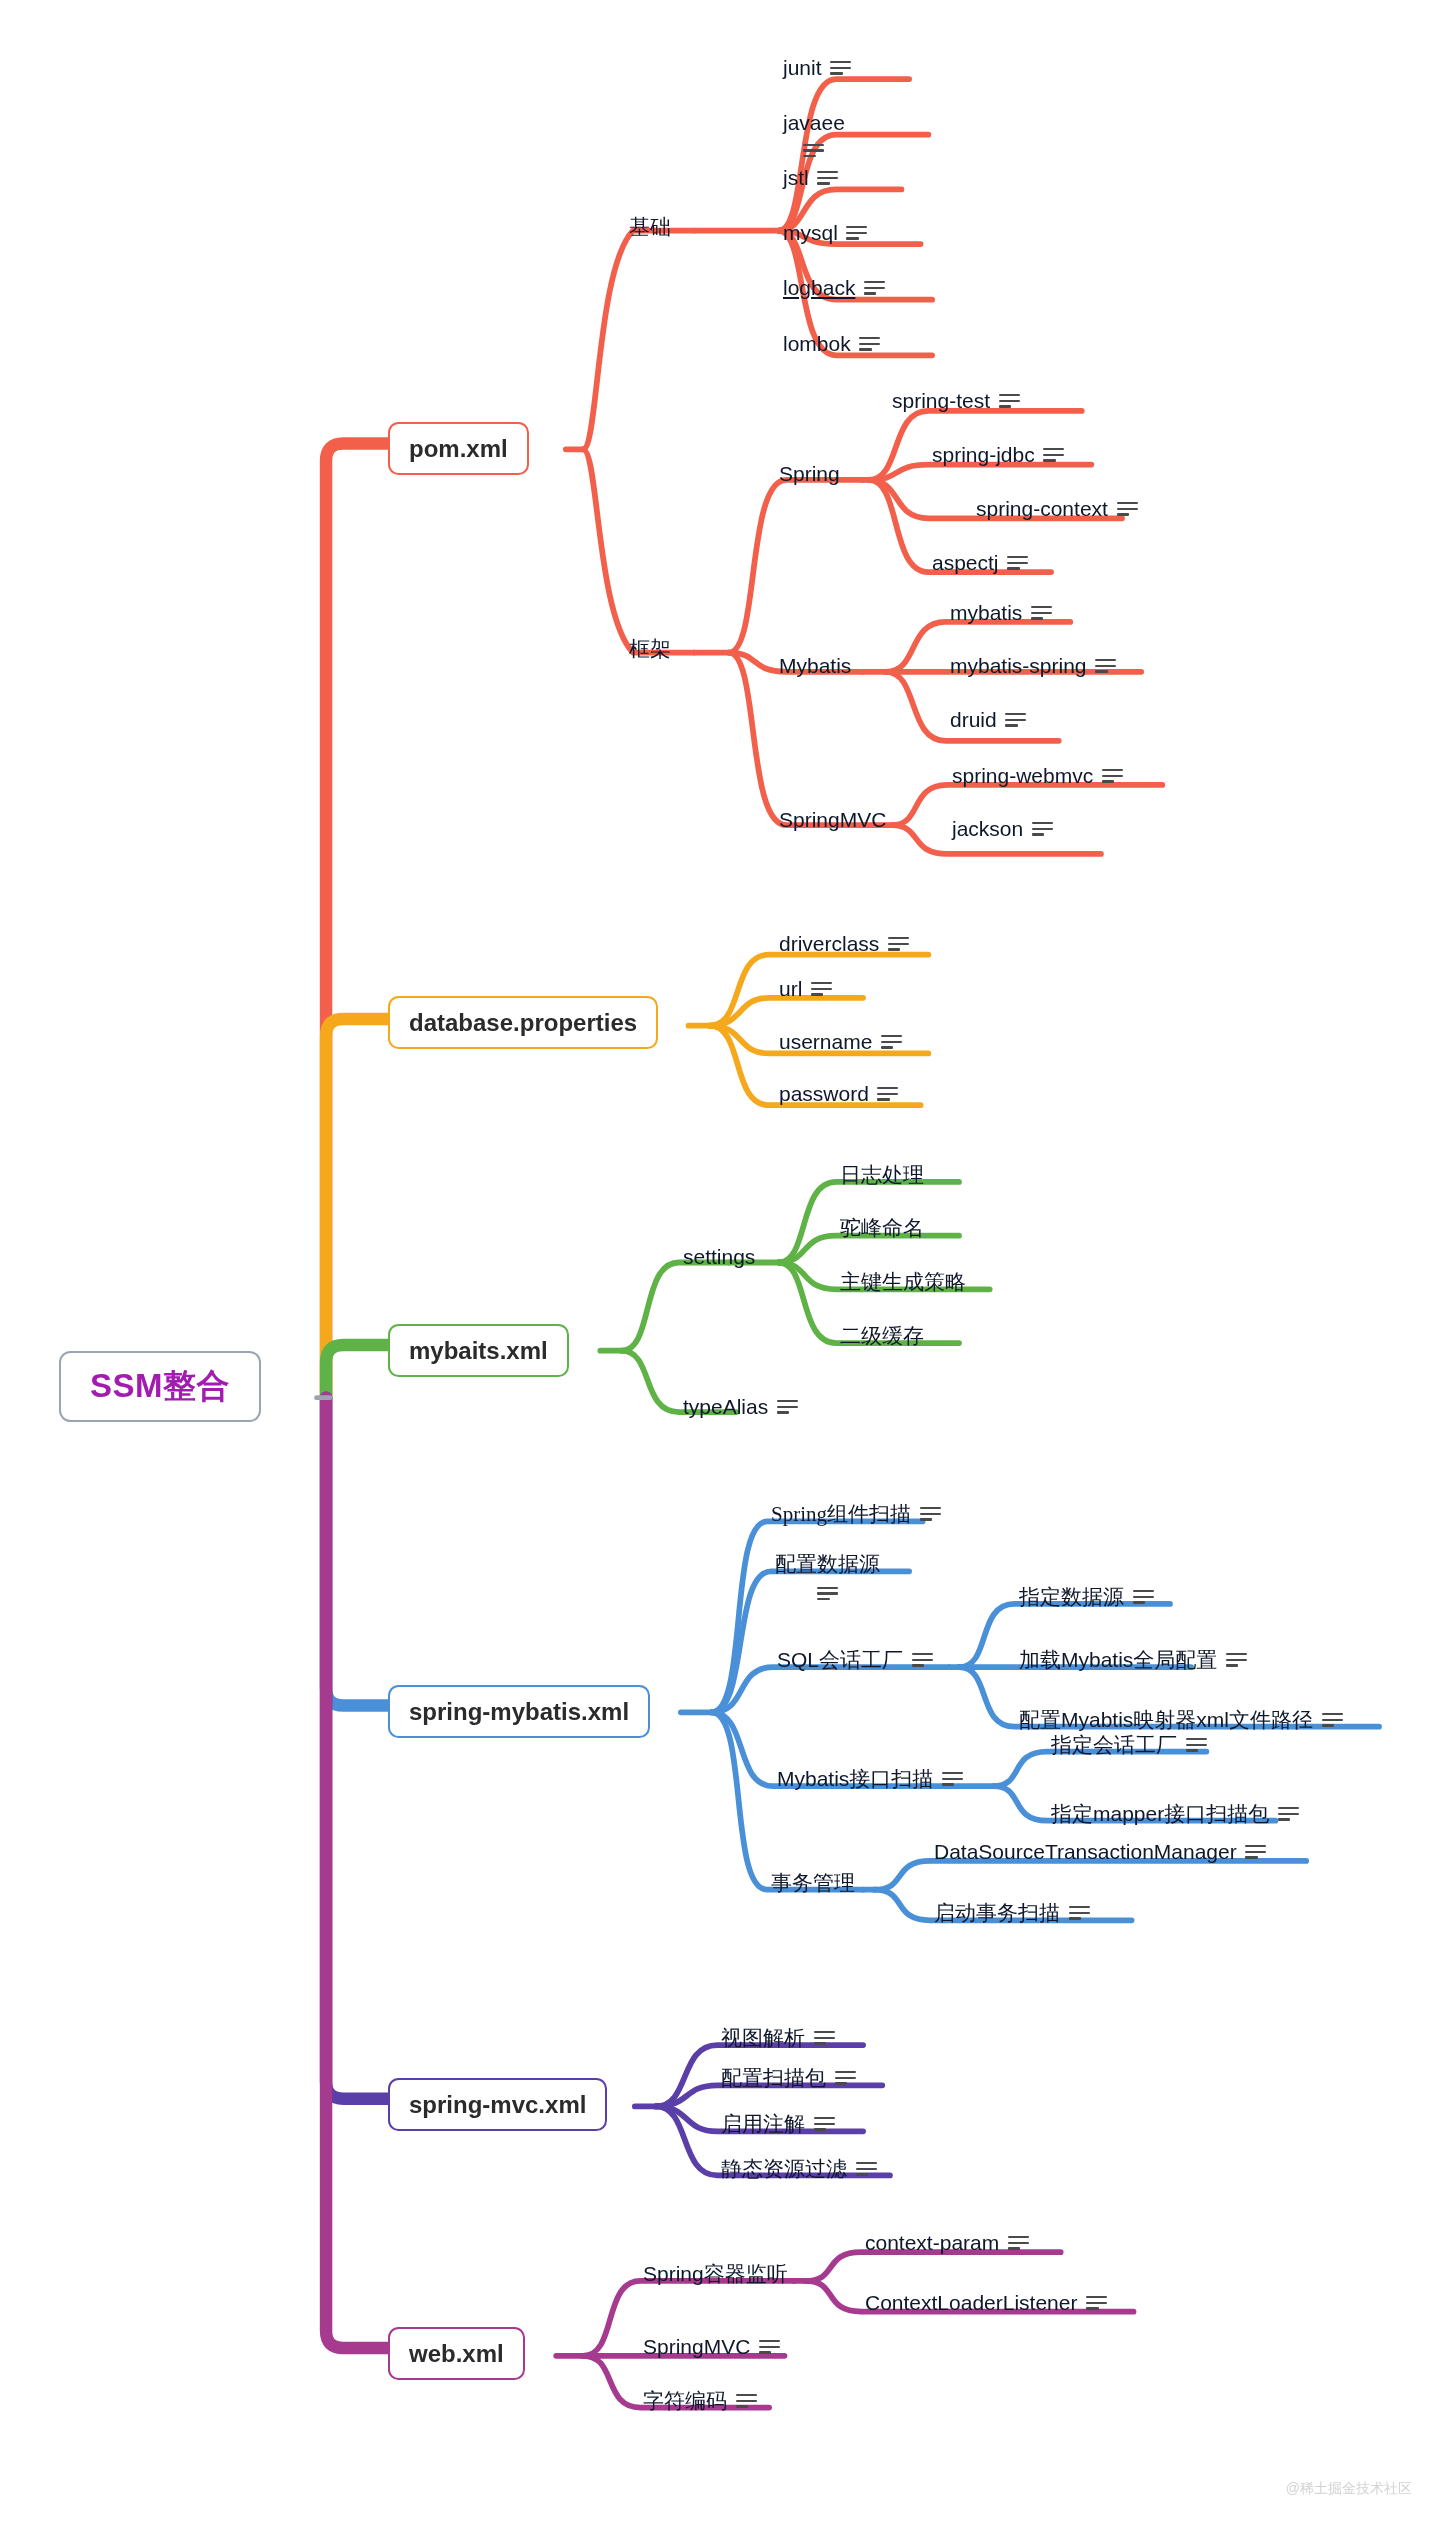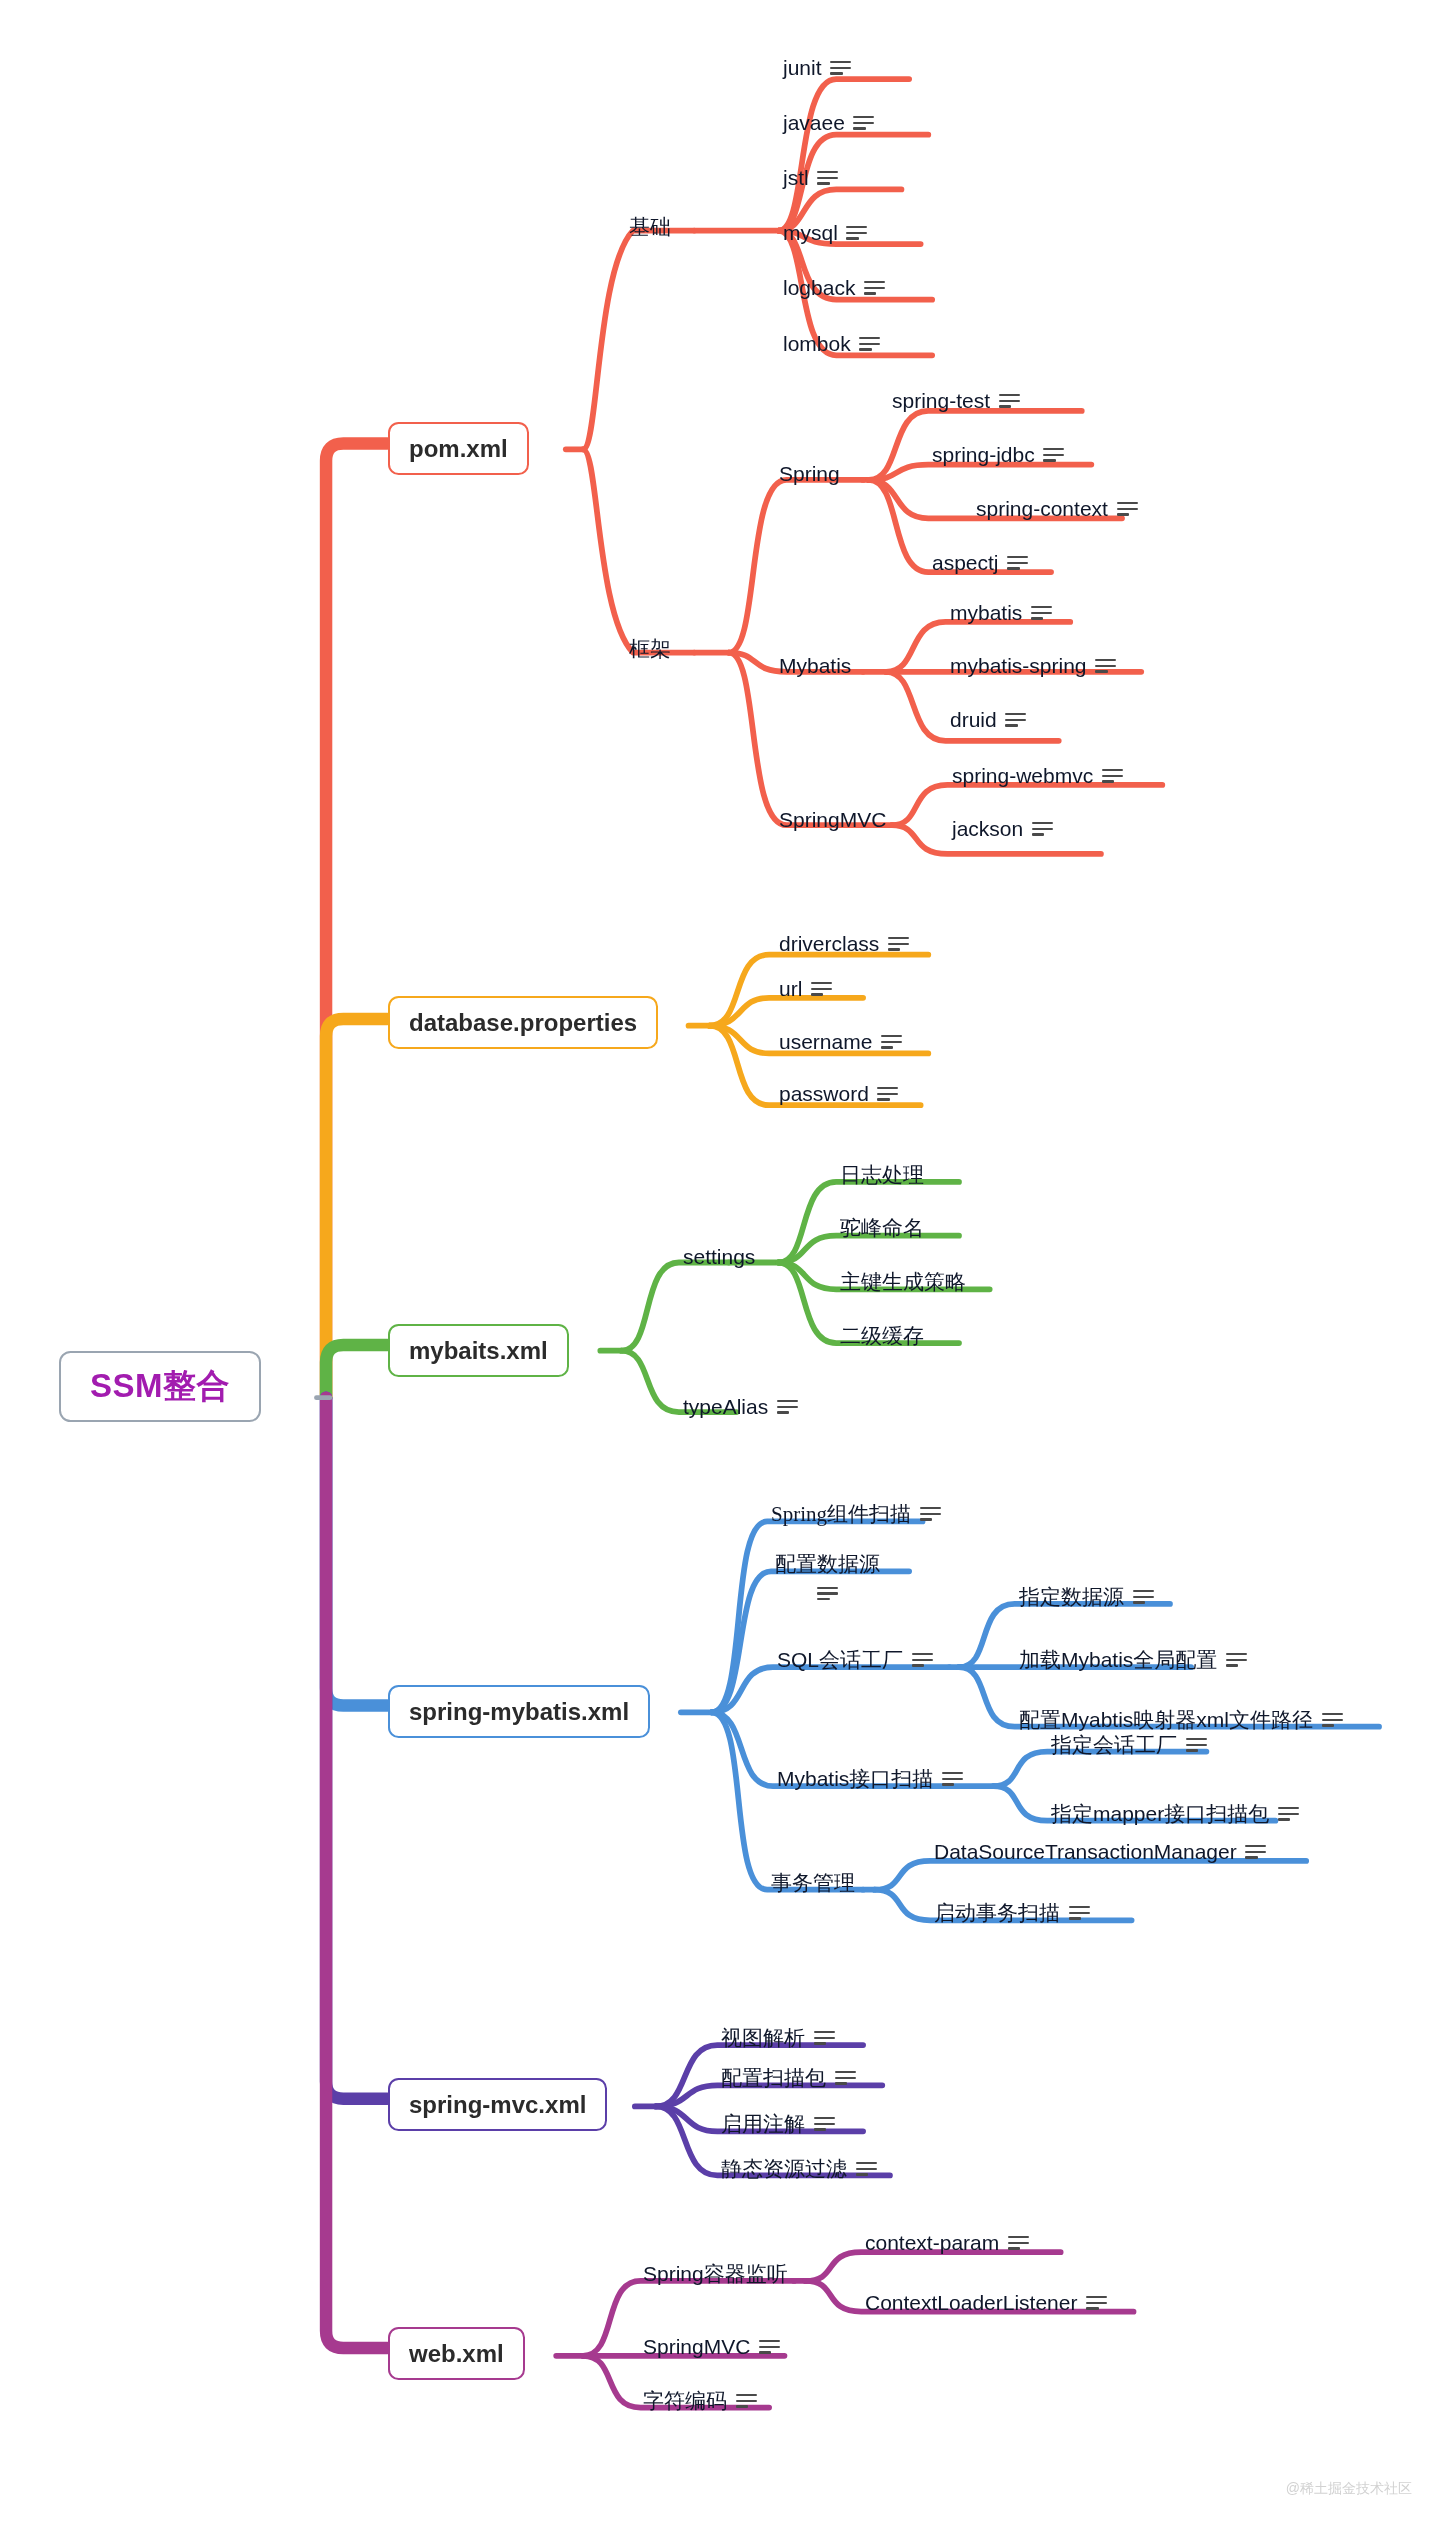--- a/index.html
+++ b/index.html
@@ -162,21 +162,21 @@
   </div>
 
   <div class="node text-node" style="left:783px;top:56px;">
     <span>junit</span>
     <span class="note-icon">
         <i></i>
         <i></i>
         <i></i>
       </span>
   </div>
-  <div class="node text-node" style="left:783px;top:111px;">
+  <div class="node text-node" style="left:783px;top:111px;flex-direction:column;">
     <span>javaee</span>
     <span class="note-icon">
         <i></i>
         <i></i>
         <i></i>
       </span>
   </div>
   <div class="node text-node" style="left:783px;top:166px;">
     <span>jstl</span>
     <span class="note-icon">
@@ -186,21 +186,21 @@
       </span>
   </div>
   <div class="node text-node" style="left:783px;top:221px;">
     <span>mysql</span>
     <span class="note-icon">
         <i></i>
         <i></i>
         <i></i>
       </span>
   </div>
-  <div class="node text-node" style="left:783px;top:276px;">
+  <div class="node text-node" style="left:783px;top:276px;text-decoration:underline;">
     <span>logback</span>
     <span class="note-icon">
         <i></i>
         <i></i>
         <i></i>
       </span>
   </div>
   <div class="node text-node" style="left:783px;top:332px;">
     <span>lombok</span>
     <span class="note-icon">

